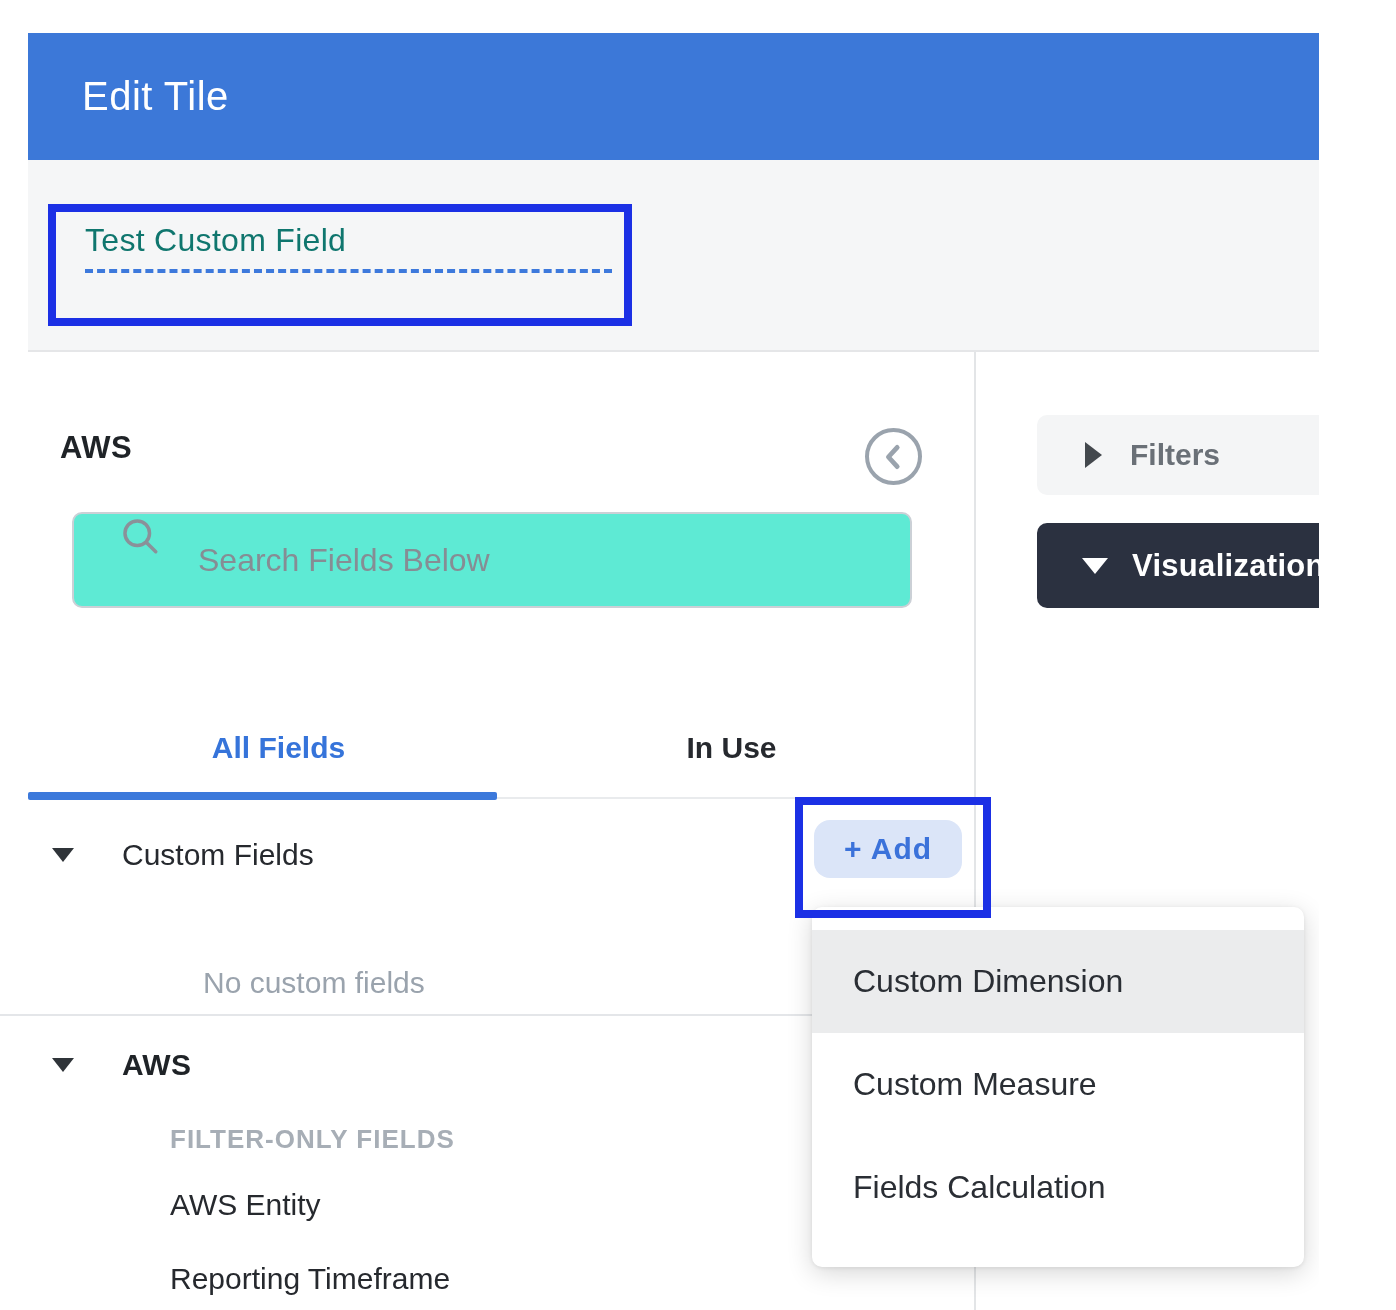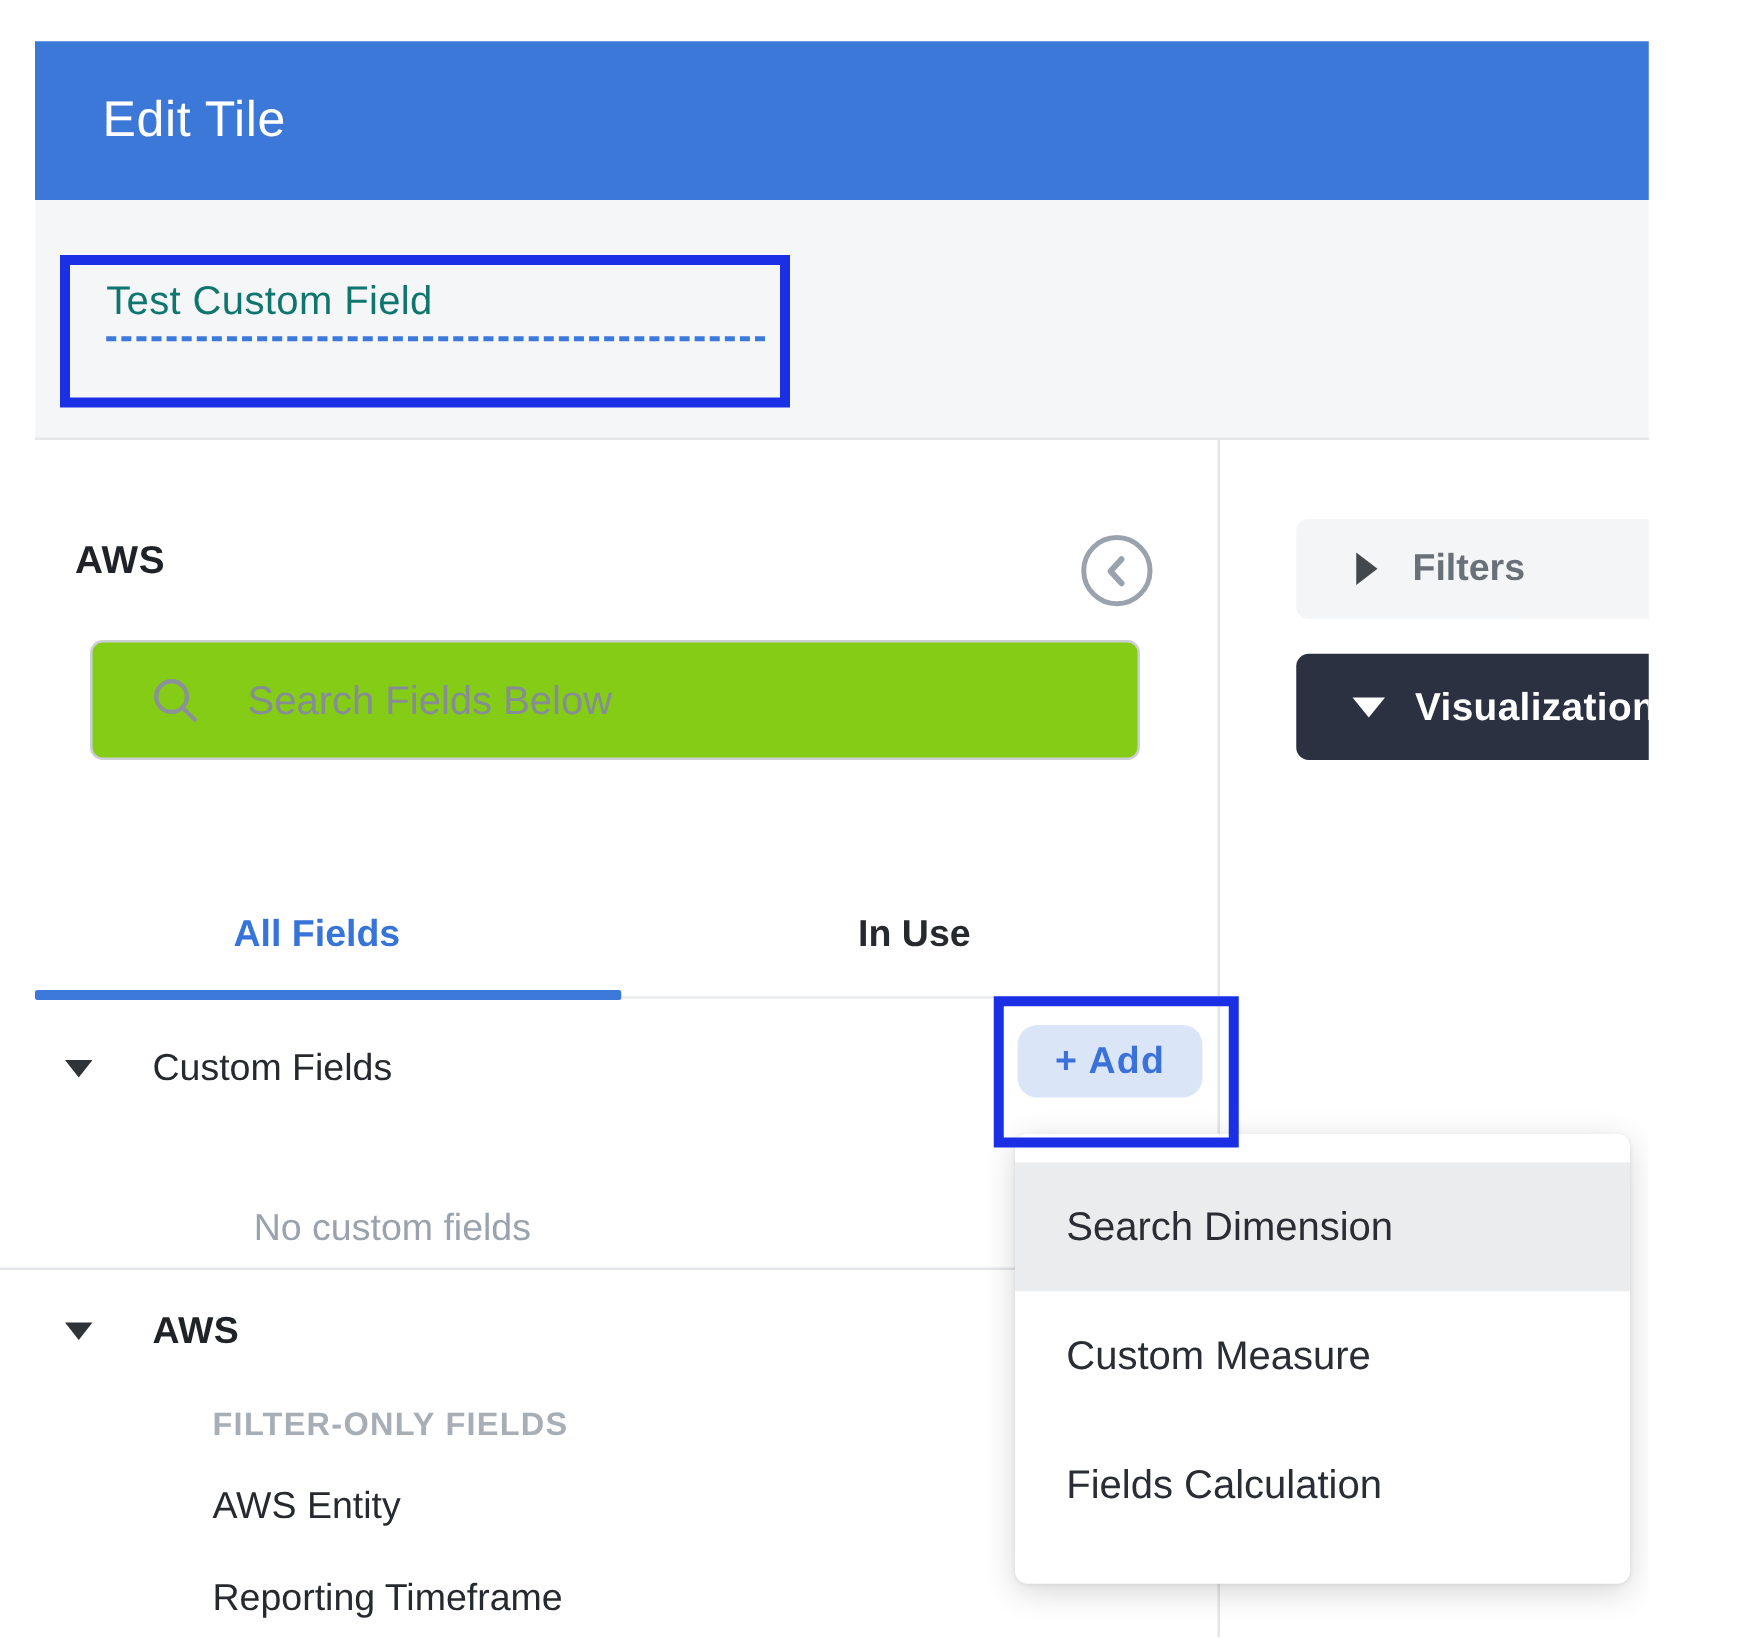--- a/index.html
+++ b/index.html
@@ -35,34 +35,34 @@
 
   .explore-name { position:absolute; left:60px; top:430px; font-size:31px; font-weight:700; color:#1F2327; letter-spacing:.5px; }
   .collapse-btn {
     position:absolute; left:865px; top:428px; width:57px; height:57px;
     border:4px solid #9AA3AD; border-radius:50%;
     display:flex; align-items:center; justify-content:center; background:transparent; cursor:pointer;
   }
 
   .search-box {
     position:absolute; left:72px; top:512px; width:840px; height:96px;
-    border:2px solid #CBD0D6; border-radius:10px; background:#84cc16;
-    display:flex; align-items:center;
+    border:2px solid #CBD0D6; border-radius:10px; background:#5eead4;
+    display:flex; 
   }
   .search-box svg { margin-left:44px; flex:0 0 auto; }
   .search-box input {
     border:none; outline:none; background:transparent;
     font-family:"Liberation Sans", sans-serif;
     font-size:32px; color:#3c4043; margin-left:36px; width:700px;
   }
   .search-box input::placeholder { color:#868D94; opacity:1; }
 
   
   .tab { position:absolute; top:700px; height:96px; display:flex; align-items:center; justify-content:center; cursor:pointer; }
-  .tab-all { left:19px; width:469px; }
+  .tab-all { left:44px; width:469px; }
   .tab-inuse { left:497px; width:469px; }
   .tab .lbl { font-size:30px; font-weight:600; }
   .tab-all .lbl { color:#3674DA; }
   .tab-inuse .lbl { color:#26292E; }
   .tab-underline-gray { position:absolute; left:28px; top:797px; width:938px; height:2px; background:#E9EBED; }
   .tab-underline-blue { position:absolute; left:28px; top:792px; width:469px; height:8px; background:#3C79DB; border-radius:2px; }
 
   
   .caret-down { width:0; height:0; border-left:11px solid transparent; border-right:11px solid transparent; border-top:14px solid #2F3439; }
   .section-row { position:absolute; display:flex; align-items:center; cursor:pointer; }
@@ -186,18 +186,18 @@
     <span class="caret-right"></span>
     <span class="lbl">Filters</span>
   </div>
 
   <div class="viz-bar">
     <span class="caret-down-white"></span>
     <span class="lbl">Visualization</span>
   </div>
 
   <div class="menu">
-    <div class="menu-item hl">Search Dimension</div>
+    <div class="menu-item hl">Custom Dimension</div>
     <div class="menu-item">Custom Measure</div>
     <div class="menu-item">Fields Calculation</div>
   </div>
 
 </div>
 
 </body></html>

